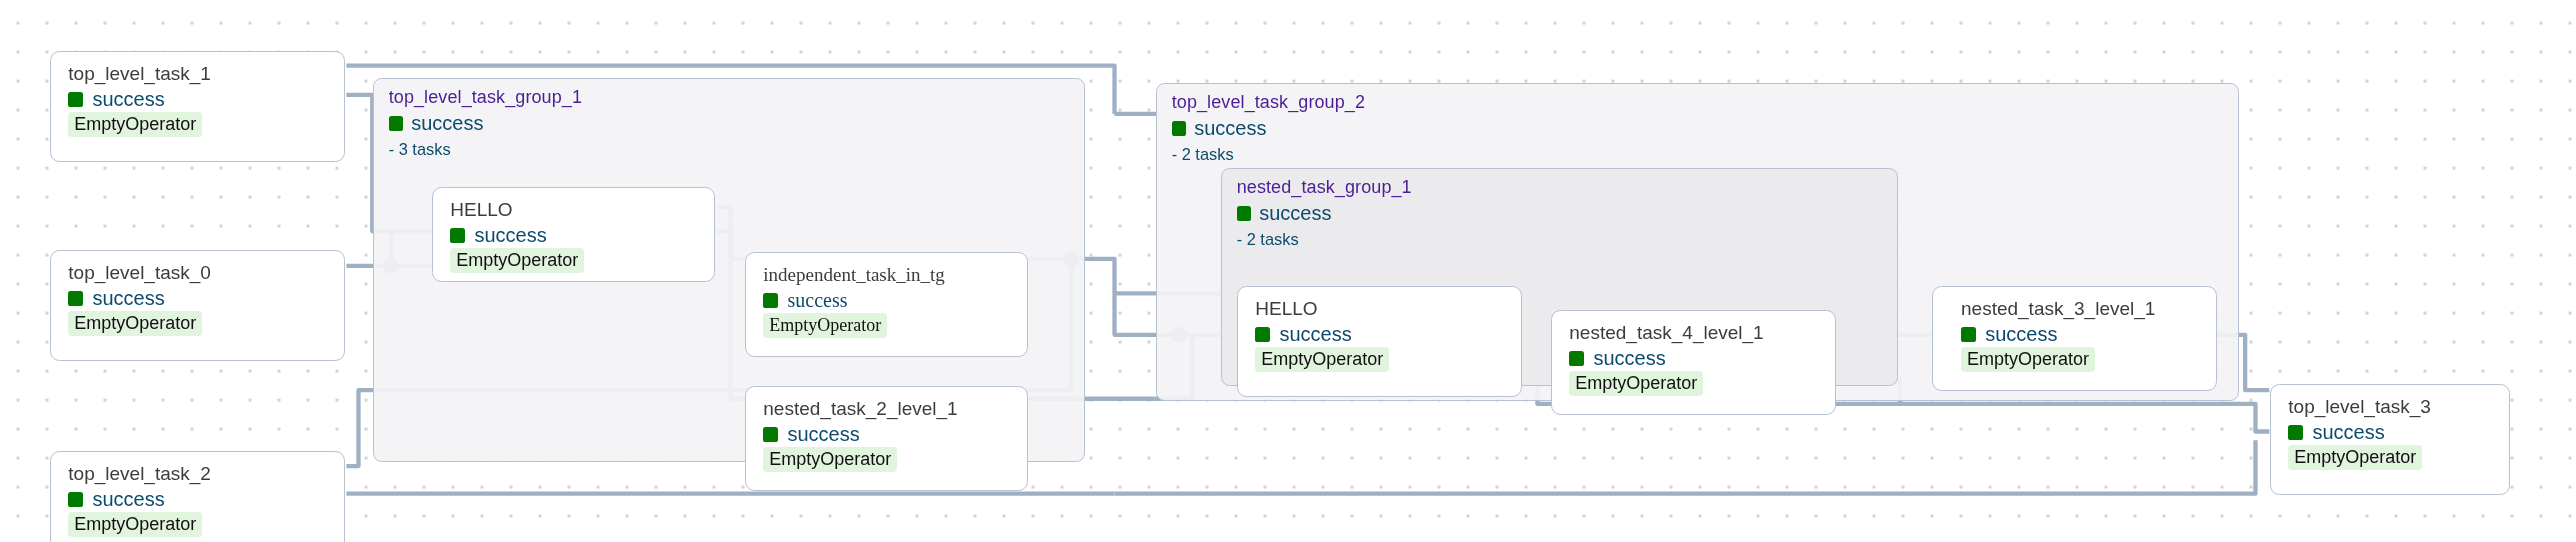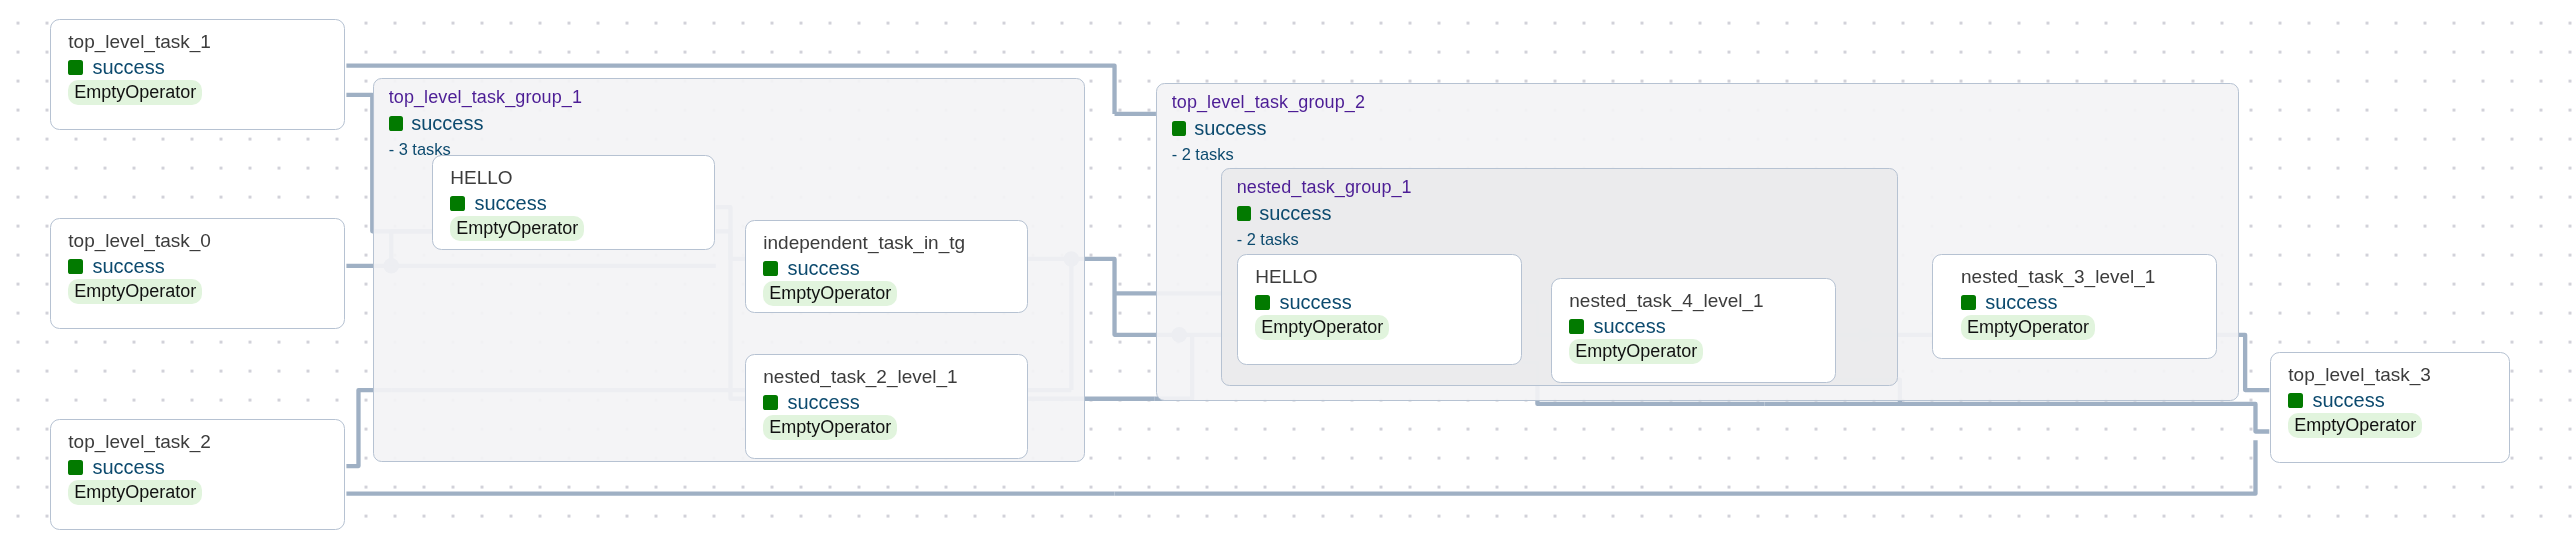--- a/index.html
+++ b/index.html
@@ -35,35 +35,36 @@
     line-height:19px;
   }
   
   .node{
     position:absolute;
     background:#ffffff;
     border:1.7px solid #b6c2d2;
     border-radius:9.5px;
     box-sizing:border-box;
     padding:10.4px 0 0 17.3px;
+    margin-top:32px;
   }
   .node-title{
     font-size:19px; color:#3c3c3c; white-space:nowrap; line-height:24px;
   }
   .node-status{ display:flex; align-items:center; gap:9.5px; margin-top:3.5px; }
   .sq{
     width:14.7px;height:14.7px;border-radius:2.6px;background:#027a00;
     display:inline-block;flex:0 0 auto;
   }
   .status-text{ font-size:20px; color:#0c4a6e; line-height:19px; }
   .op{
     display:inline-block;margin-top:3.5px;
     background:#e1f4dd;color:#111111;
     font-size:18px;line-height:22.5px;
-    padding:0.9px 6px;border-radius:10px;white-space:nowrap;
+    padding:0.9px 6px;border-radius:4px;white-space:nowrap;
   }
   
   #edges{ position:absolute; left:0; top:0; width:2576px; height:542px; }
   #edges path{ fill:none; stroke:#9fb0c4; stroke-width:5; stroke-linecap:butt; stroke-linejoin:round; }
   #edges circle{ fill:#9fb0c4; }
 </style>
 </head>
 <body>
 
 <div id="canvas">
@@ -178,21 +179,21 @@
 
   <div class="node" style="left:432px;top:155px;width:283px;height:95px;">
     <div class="node-title">HELLO</div>
     <div class="node-status">
       <span class="sq"></span>
       <span class="status-text">success</span>
     </div>
     <span class="op">EmptyOperator</span>
   </div>
 
-  <div class="node" style="left:745px;top:220px;width:283px;height:93px;">
+  <div class="node" style="left:745px;top:220px;width:283px;height:105px;font-family:Liberation Serif, serif;">
     <div class="node-title">independent_task_in_tg</div>
     <div class="node-status">
       <span class="sq"></span>
       <span class="status-text">success</span>
     </div>
     <span class="op">EmptyOperator</span>
   </div>
 
   <div class="node" style="left:745px;top:354px;width:283px;height:105px;">
     <div class="node-title">nested_task_2_level_1</div>

